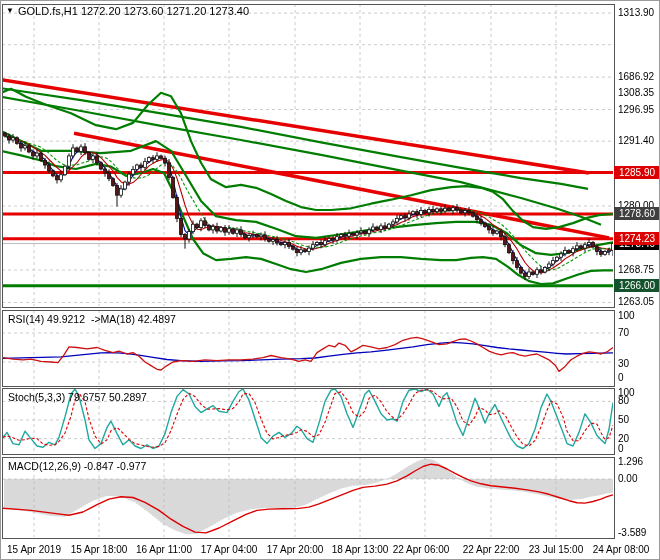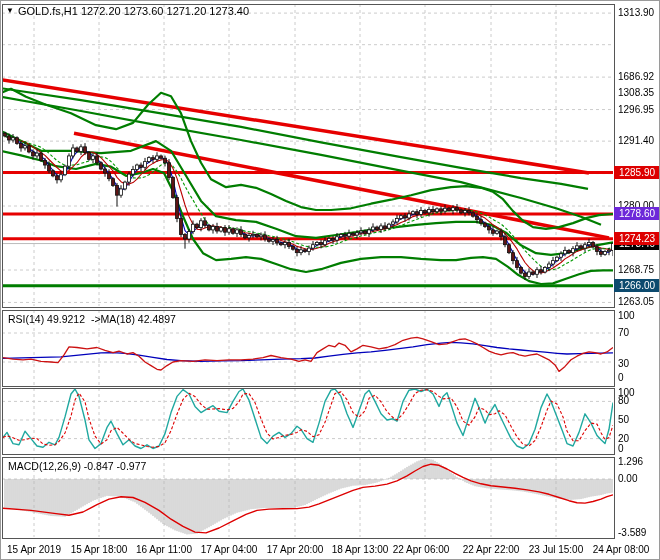--- a/index.html
+++ b/index.html
@@ -735,20 +735,21 @@
       <rect x="1" y="387" width="612" height="66" fill="none" stroke="#555555" stroke-width="1" shape-rendering="crispEdges"></rect>
       <rect x="1" y="456" width="612" height="81" fill="none" stroke="#555555" stroke-width="1" shape-rendering="crispEdges"></rect>
     </svg>
 
   <div class="title-row">
     <span class="tri">▼</span>
     <span>GOLD.fs,H1 1272.20 1273.60 1271.20 1273.40</span>
   </div>
 
   <div class="panel-title" style="top:312px">RSI(14) 49.9212  -&gt;MA(18) 42.4897</div>
+  <div class="panel-title" style="top:390px">Stoch(5,3,3) 79.6757 50.2897</div>
   <div class="panel-title" style="top:459px">MACD(12,26,9) -0.847 -0.977</div>
 
   <div id="axis-layer">
       <div class="axis-lbl" style="top: 6px;">1313.90</div>
       <div class="axis-lbl" style="top: 38px; margin-top: 48px;">1308.35</div>
       <div class="axis-lbl" style="top: 70px;">1686.92</div>
       <div class="axis-lbl" style="top: 103px;">1296.95</div>
       <div class="axis-lbl" style="top: 134px;">1291.40</div>
       <div class="axis-lbl" style="top: 199px;">1280.00</div>
       <div class="axis-lbl" style="top: 263px;">1268.75</div>
@@ -761,24 +762,24 @@
       <div class="axis-lbl" style="top: 394px;">80</div>
       <div class="axis-lbl" style="top: 413px;">50</div>
       <div class="axis-lbl" style="top: 432px;">20</div>
       <div class="axis-lbl" style="top: 442px;">0</div>
       <div class="axis-lbl" style="top: 455px;">1.296</div>
       <div class="axis-lbl" style="top: 472px;">0.00</div>
       <div class="axis-lbl" style="top: 526px;">-3.589</div>
     </div>
   <div id="badge-layer">
       <div class="badge" style="top: 165px; background: rgb(221, 0, 0);">1285.90</div>
-      <div class="badge" style="top: 206px; background: #6d28d9;">1278.60</div>
+      <div class="badge" style="top: 206px; background: #404040;">1278.60</div>
       <div class="badge" style="top: 236px; background: rgb(0, 0, 0);">1273.40</div>
       <div class="badge" style="top: 231px; background: rgb(221, 0, 0);">1274.23</div>
-      <div class="badge" style="top: 278px; background: #0c4a6e;">1266.00</div>
+      <div class="badge" style="top: 278px; background: #14532d;">1266.00</div>
     </div>
   <div id="date-layer">
       <div class="date-lbl" style="top: 543px; left: 33px;">15 Apr 2019</div>
       <div class="date-lbl" style="top: 543px; left: 98px;">15 Apr 18:00</div>
       <div class="date-lbl" style="top: 543px; left: 163px;">16 Apr 11:00</div>
       <div class="date-lbl" style="top: 543px; left: 228px;">17 Apr 04:00</div>
       <div class="date-lbl" style="top: 543px; left: 294px;">17 Apr 20:00</div>
       <div class="date-lbl" style="top: 543px; left: 359px;">18 Apr 13:00</div>
       <div class="date-lbl" style="top: 543px; left: 420px;">22 Apr 06:00</div>
       <div class="date-lbl" style="top: 543px; left: 490px;">22 Apr 22:00</div>

